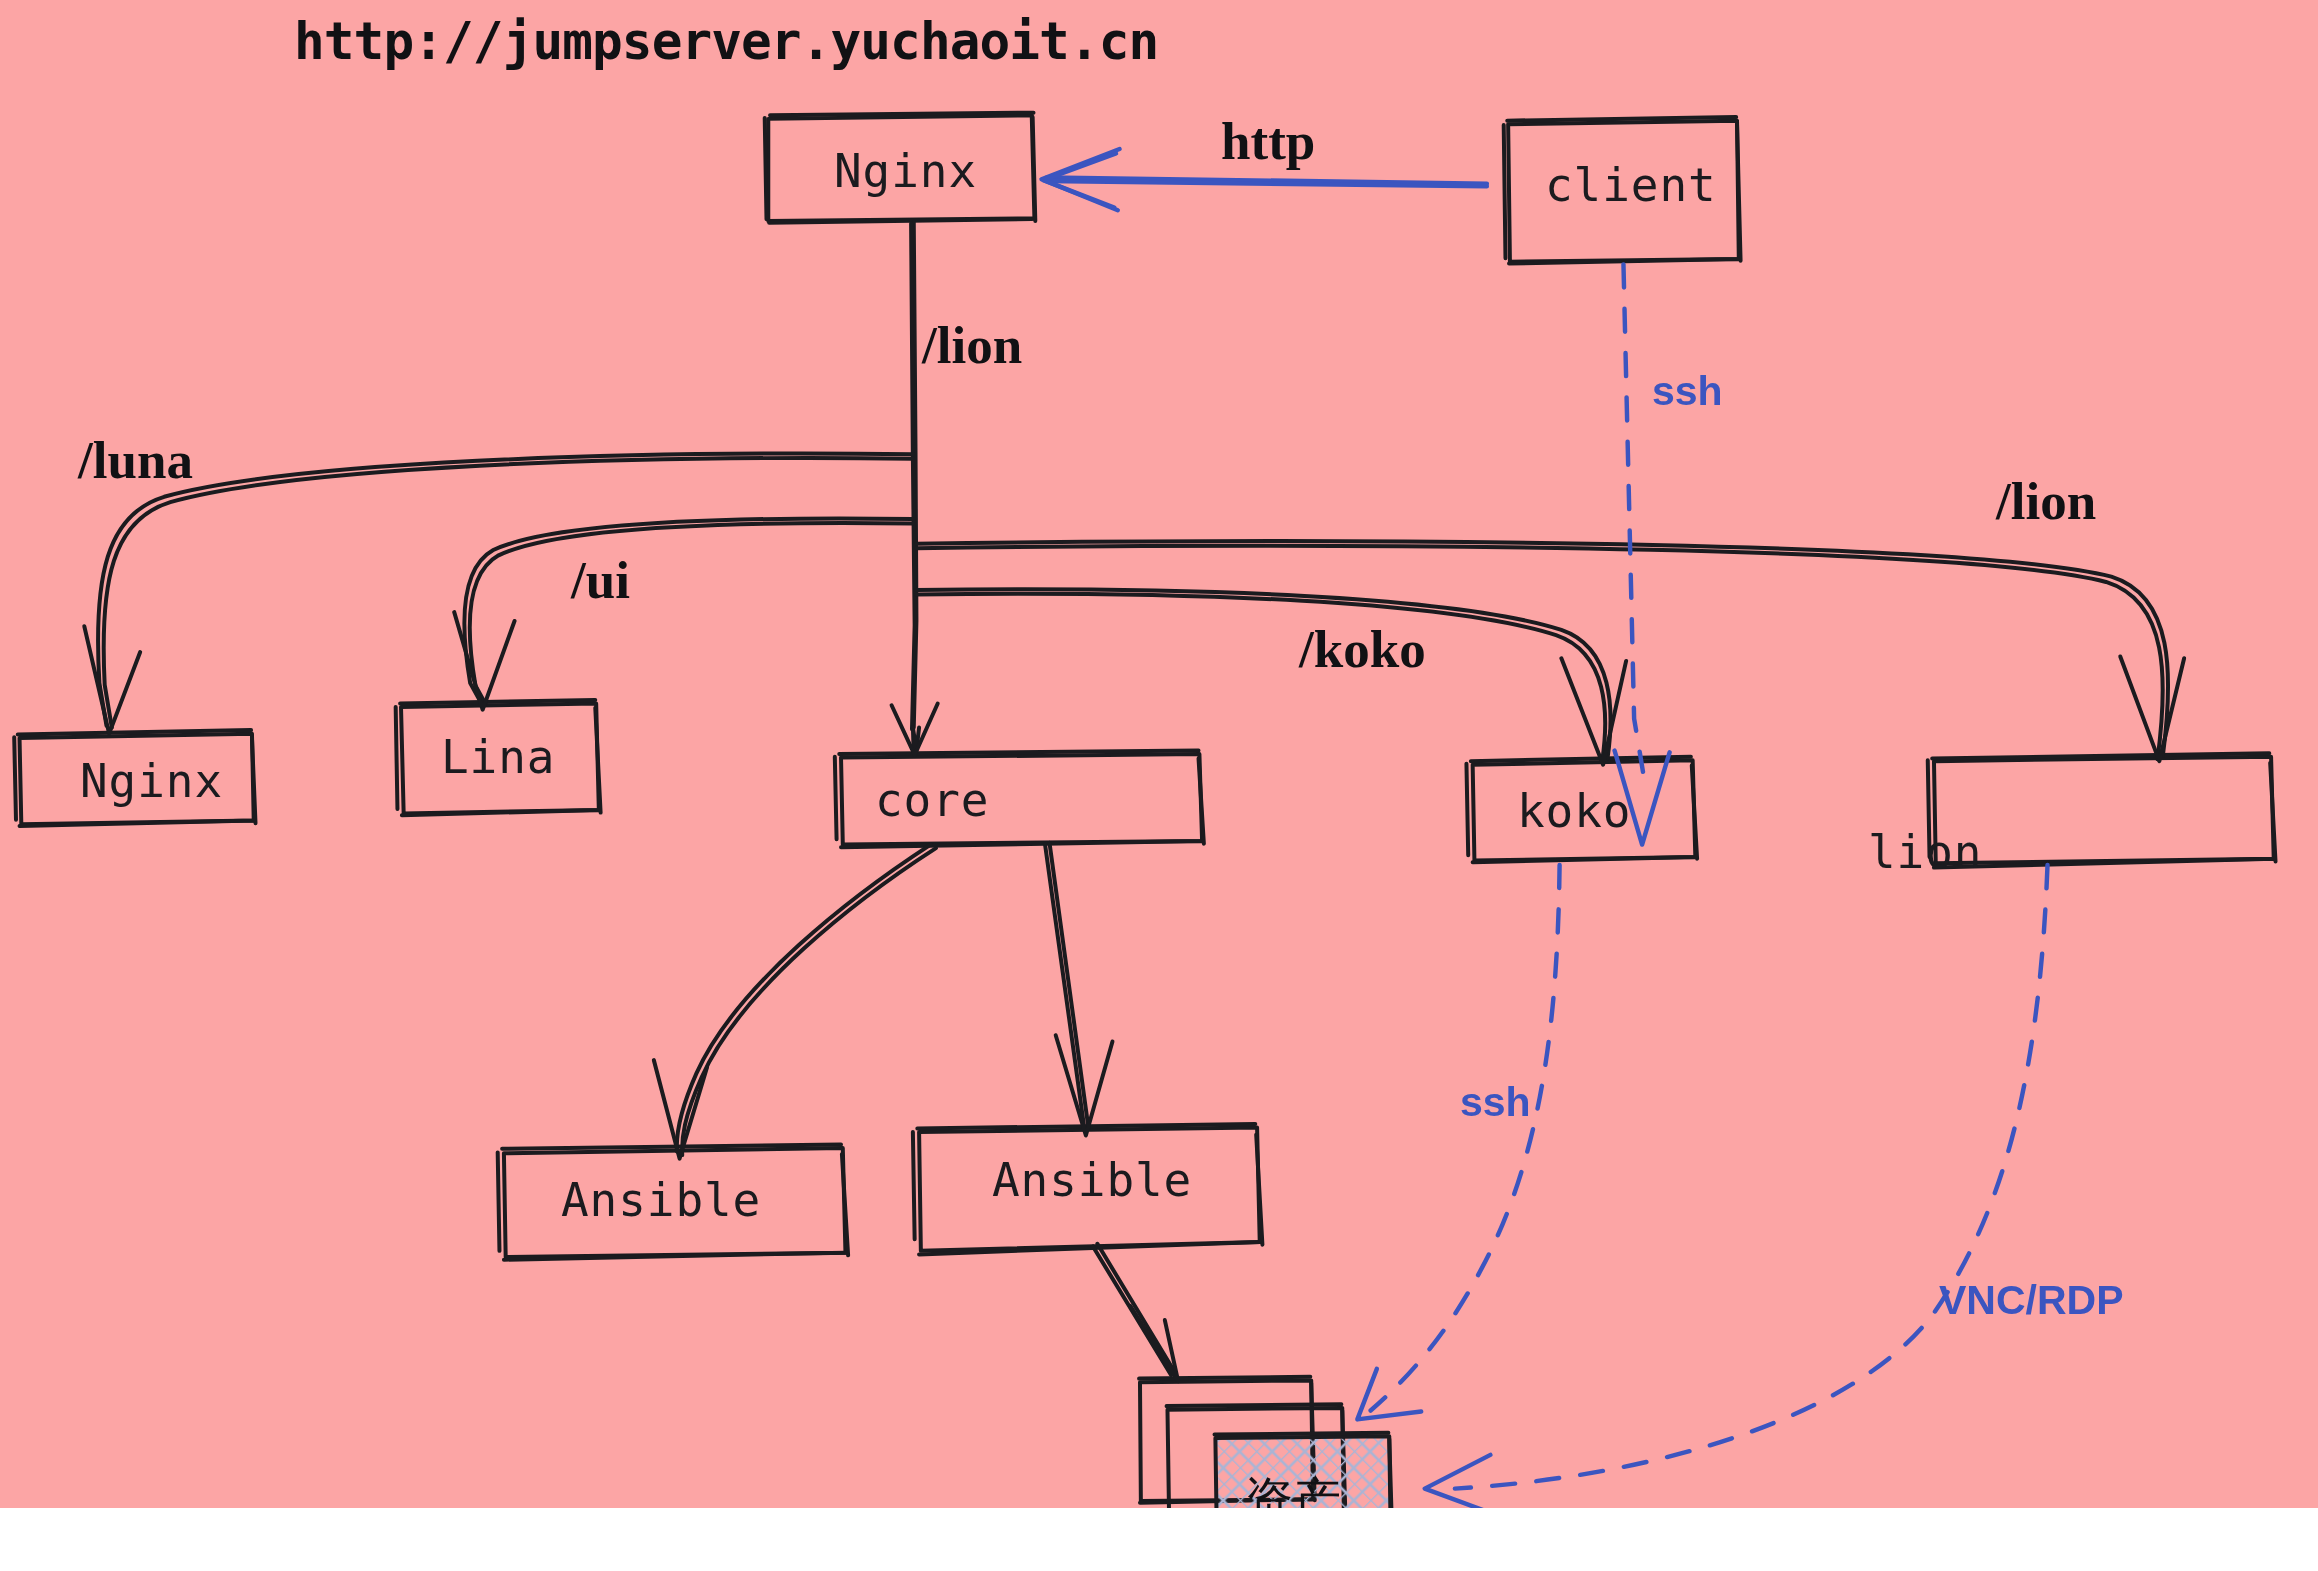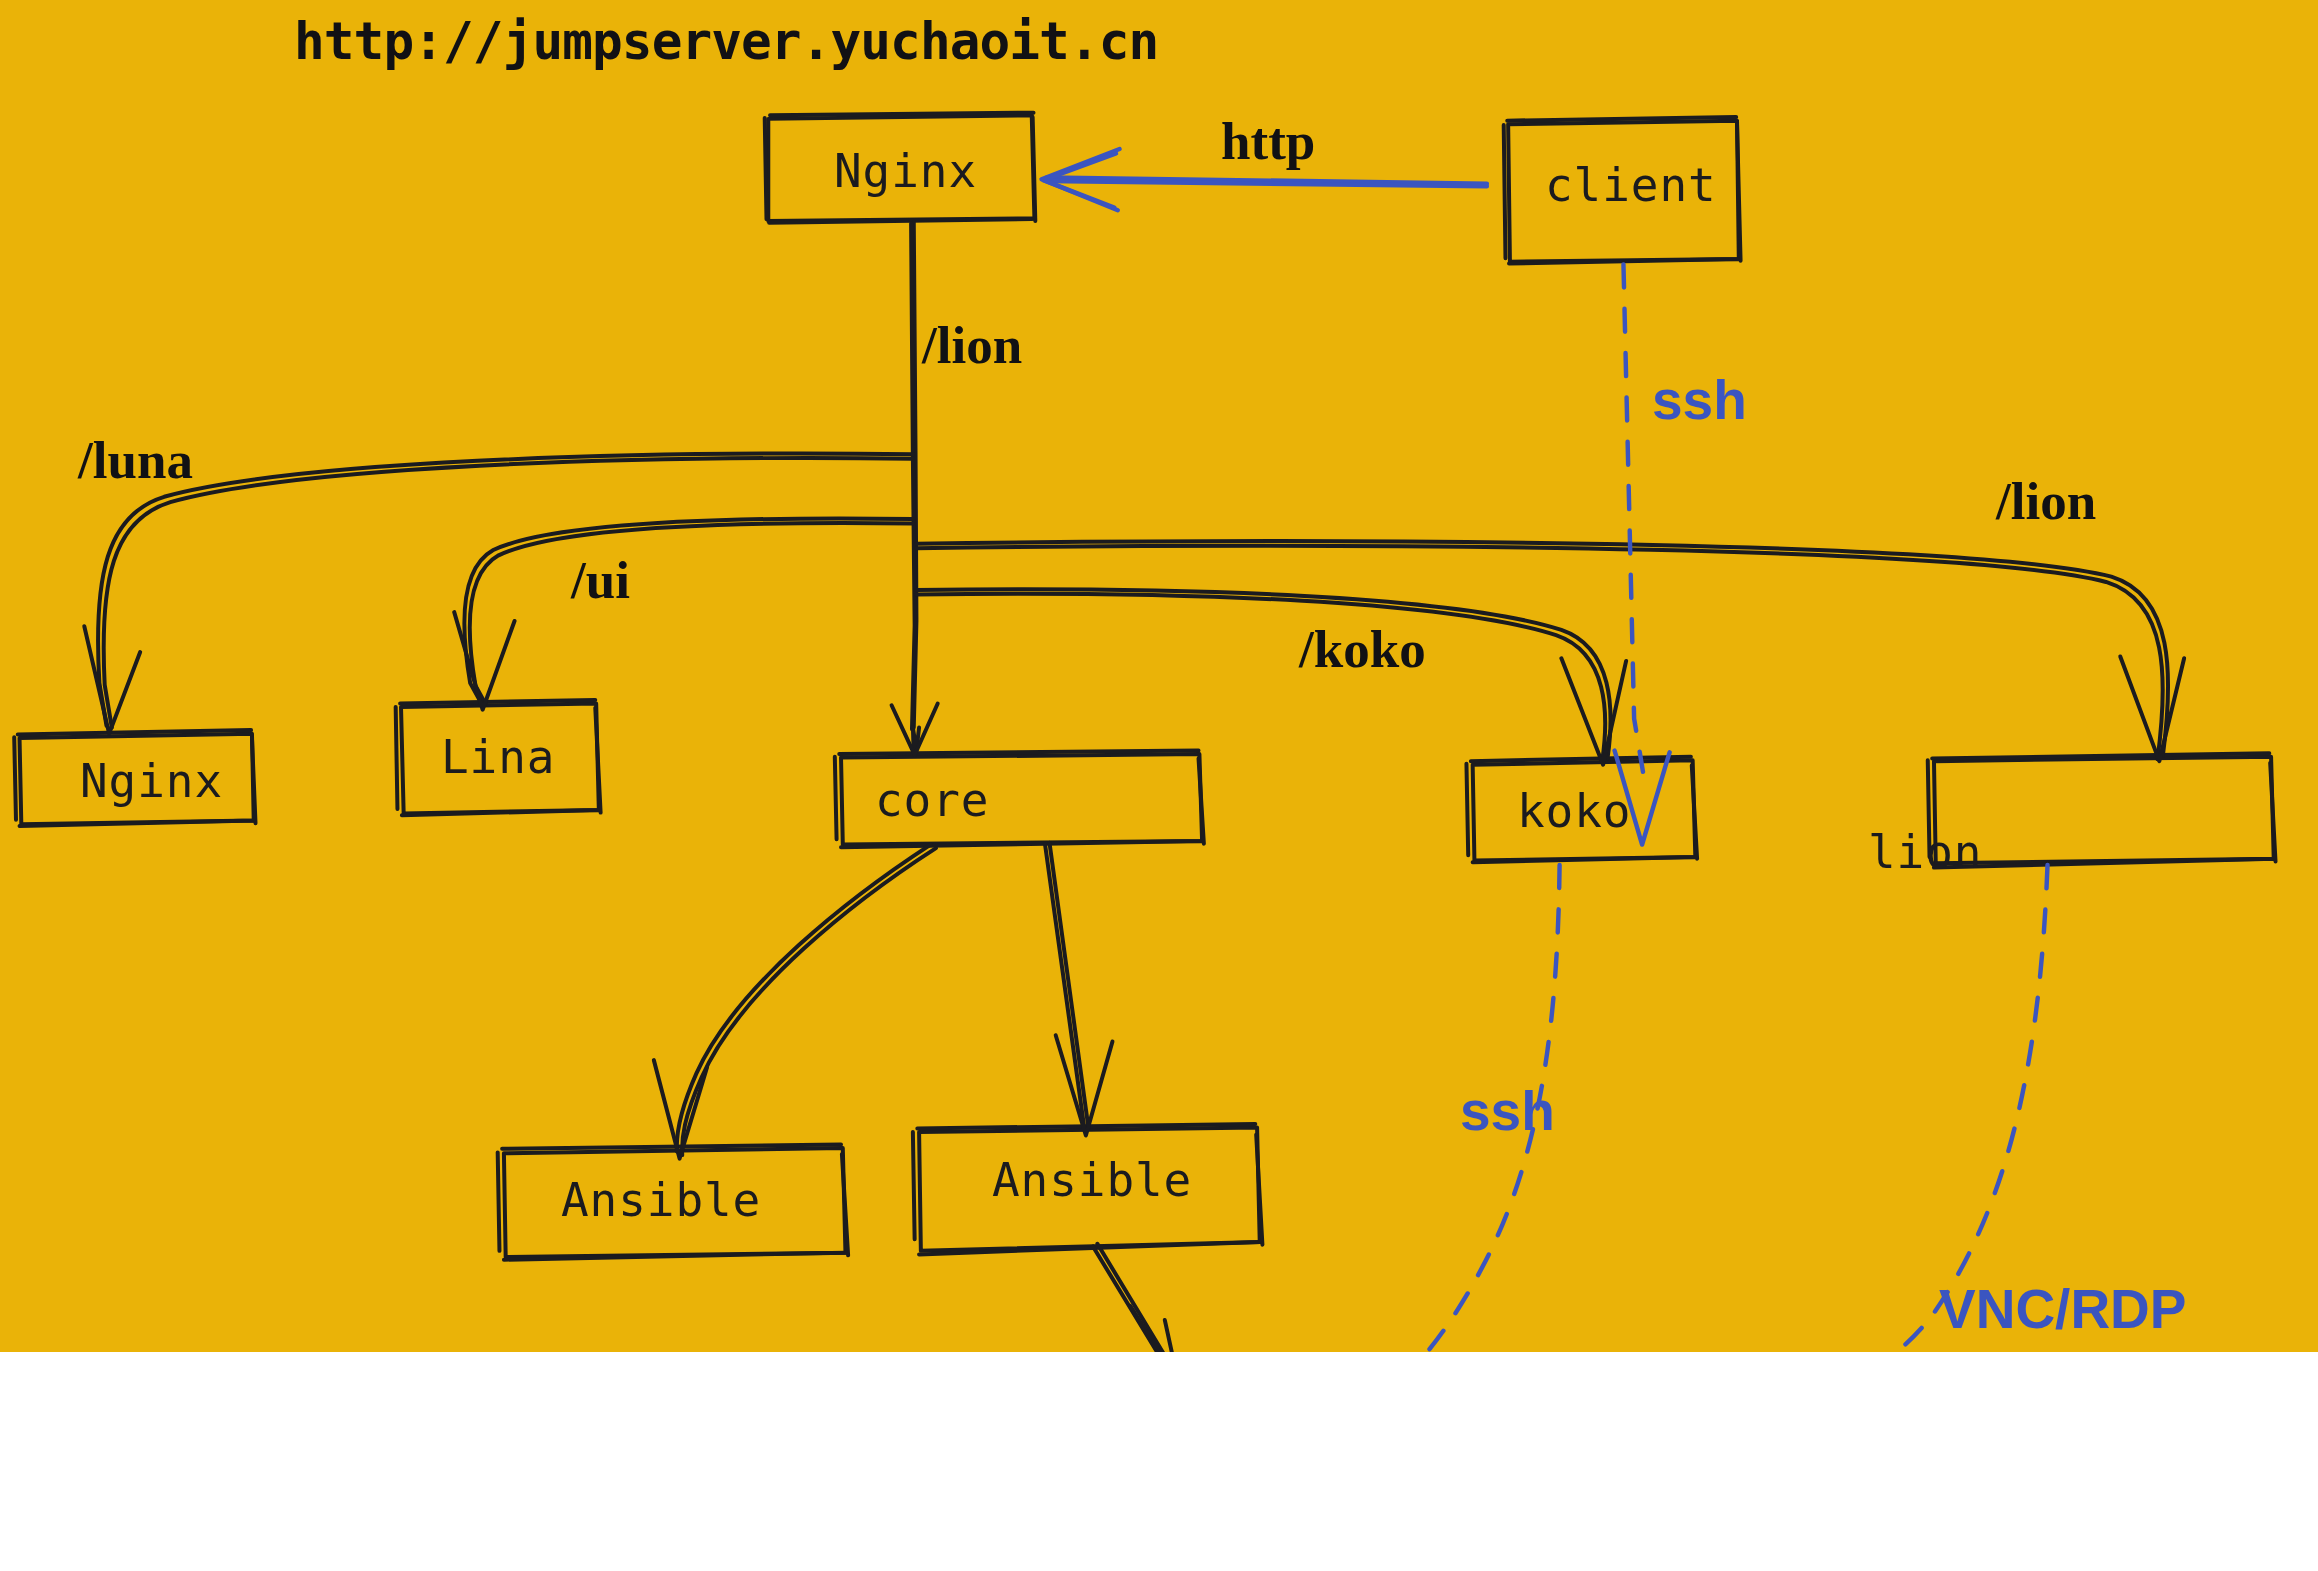--- a/index.html
+++ b/index.html
@@ -4,22 +4,22 @@
 <title>JumpServer Architecture Diagram</title>
 <style>
   html, body {
     margin: 0;
     padding: 0;
     background: #ffffff;
   }
   #canvas {
     position: relative;
     width: 2319px;
-    height: 1352px;
-    background: #eab308;
+    height: 1508px;
+    background: #fca5a5;
     overflow: hidden;
     font-family: "DejaVu Sans Mono", monospace;
   }
   svg.layer {
     position: absolute;
     top: 0;
     left: 0;
     width: 2319px;
     height: 1572px;
     pointer-events: none;
@@ -37,21 +37,21 @@
     font-family: Liberation Serif, serif;
     font-size: 53px;
     font-weight: 700;
     color: #111114;
     white-space: nowrap;
   }
   .edge-label.blue {
     font-family: "Liberation Sans", sans-serif;
     font-weight: 700;
     color: #3b55c0;
-    font-size: 55px;
+    font-size: 41px;
     letter-spacing: 0px;
   }
   .title-text {
     position: absolute;
     font-family: "DejaVu Sans Mono", monospace;
     font-size: 51px;
     font-weight: 700;
     color: #111114;
     white-space: nowrap;
     letter-spacing: -0.9px;

